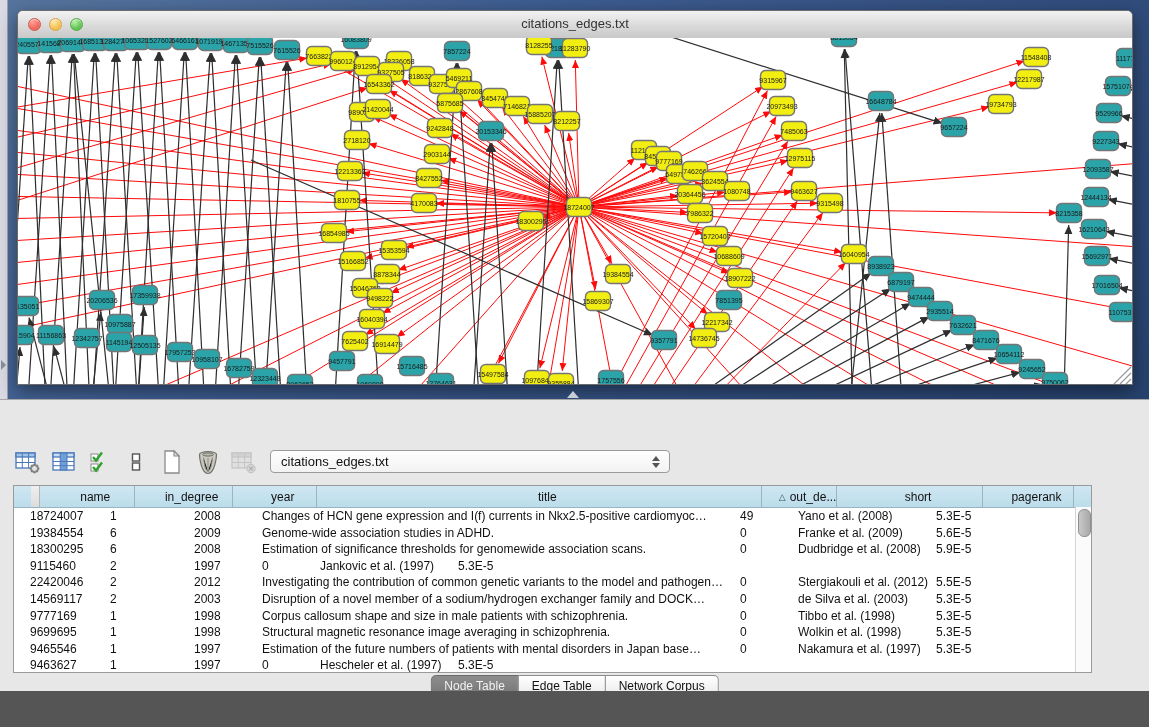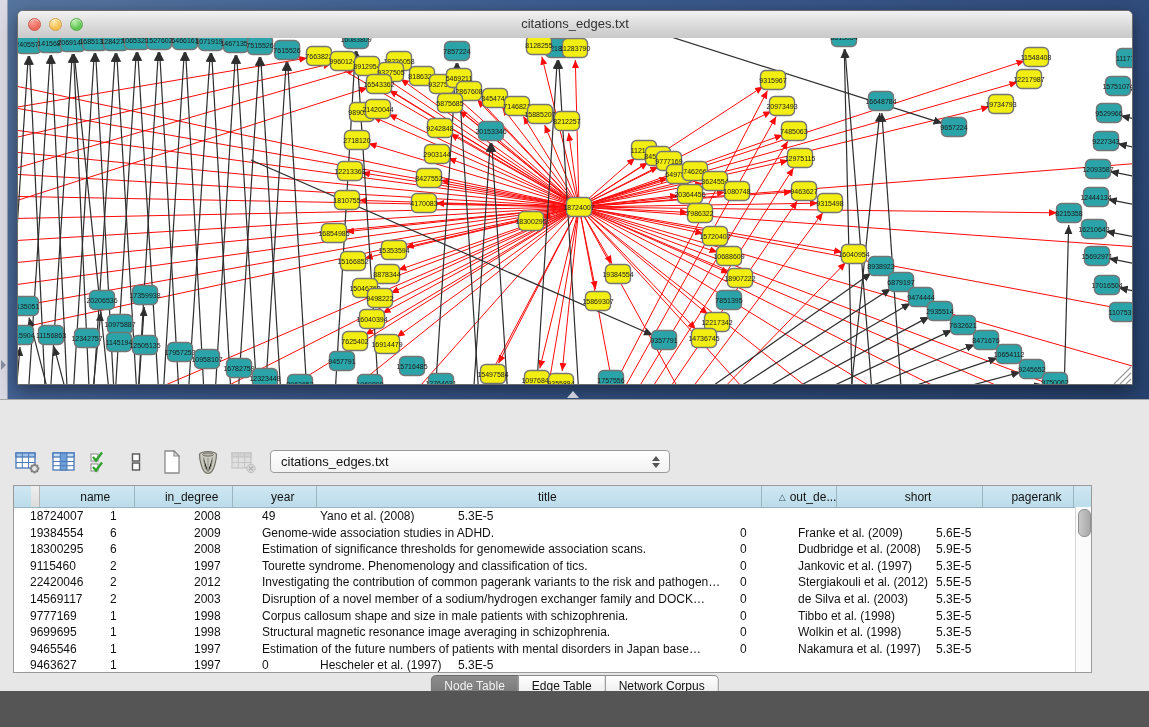--- a/index.html
+++ b/index.html
@@ -659,20 +659,21 @@
             <span>pagerank</span>
           </div>
           <div class="gh-cell gh-filler" style="flex: 1 1 0%;"></div>
         </div>
       <div class="grid-body" id="grid-body">
           <div class="grid-row">
             <div class="gr-cell" style="width: 2px;"></div>
             <div class="gr-cell" style="width: 80px; text-align: left;">18724007</div>
             <div class="gr-cell" style="width: 84px; text-align: left;">1</div>
             <div class="gr-cell" style="width: 68px; text-align: left;">2008</div>
+            <div class="gr-cell" style="width: 478px; text-align: left;">Changes of HCN gene expression and I(f) currents in Nkx2.5-positive cardiomyoc…</div>
             <div class="gr-cell" style="width: 58px; text-align: left;">49</div>
             <div class="gr-cell" style="width: 138px; text-align: left;">Yano et al. (2008)</div>
             <div class="gr-cell" style="width: 76px; text-align: left;">5.3E-5</div>
           </div>
           <div class="grid-row">
             <div class="gr-cell" style="width: 2px;"></div>
             <div class="gr-cell" style="width: 80px; text-align: left;">19384554</div>
             <div class="gr-cell" style="width: 84px; text-align: left;">6</div>
             <div class="gr-cell" style="width: 68px; text-align: left;">2009</div>
             <div class="gr-cell" style="width: 478px; text-align: left;">Genome-wide association studies in ADHD.</div>
@@ -688,31 +689,30 @@
             <div class="gr-cell" style="width: 478px; text-align: left;">Estimation of significance thresholds for genomewide association scans.</div>
             <div class="gr-cell" style="width: 58px; text-align: left;">0</div>
             <div class="gr-cell" style="width: 138px; text-align: left;">Dudbridge et al. (2008)</div>
             <div class="gr-cell" style="width: 76px; text-align: left;">5.9E-5</div>
           </div>
           <div class="grid-row">
             <div class="gr-cell" style="width: 2px;"></div>
             <div class="gr-cell" style="width: 80px; text-align: left;">9115460</div>
             <div class="gr-cell" style="width: 84px; text-align: left;">2</div>
             <div class="gr-cell" style="width: 68px; text-align: left;">1997</div>
-            <div class="gr-cell" style="width: 478px; text-align: left;">Tourette syndrome. Phenomenology and classification of tics.</div>
             <div class="gr-cell" style="width: 58px; text-align: left;">0</div>
             <div class="gr-cell" style="width: 138px; text-align: left;">Jankovic et al. (1997)</div>
             <div class="gr-cell" style="width: 76px; text-align: left;">5.3E-5</div>
           </div>
           <div class="grid-row">
             <div class="gr-cell" style="width: 2px;"></div>
             <div class="gr-cell" style="width: 80px; text-align: left;">22420046</div>
             <div class="gr-cell" style="width: 84px; text-align: left;">2</div>
             <div class="gr-cell" style="width: 68px; text-align: left;">2012</div>
-            <div class="gr-cell" style="width: 478px; text-align: left;">Investigating the contribution of common pagerank variants to the risk and pathogen…</div>
+            <div class="gr-cell" style="width: 478px; text-align: left;">Investigating the contribution of common genetic variants to the model and pathogen…</div>
             <div class="gr-cell" style="width: 58px; text-align: left;">0</div>
             <div class="gr-cell" style="width: 138px; text-align: left;">Stergiakouli et al. (2012)</div>
             <div class="gr-cell" style="width: 76px; text-align: left;">5.5E-5</div>
           </div>
           <div class="grid-row">
             <div class="gr-cell" style="width: 2px;"></div>
             <div class="gr-cell" style="width: 80px; text-align: left;">14569117</div>
             <div class="gr-cell" style="width: 84px; text-align: left;">2</div>
             <div class="gr-cell" style="width: 68px; text-align: left;">2003</div>
             <div class="gr-cell" style="width: 478px; text-align: left;">Disruption of a novel member of a sodium/hydrogen exchanger family and DOCK…</div>

